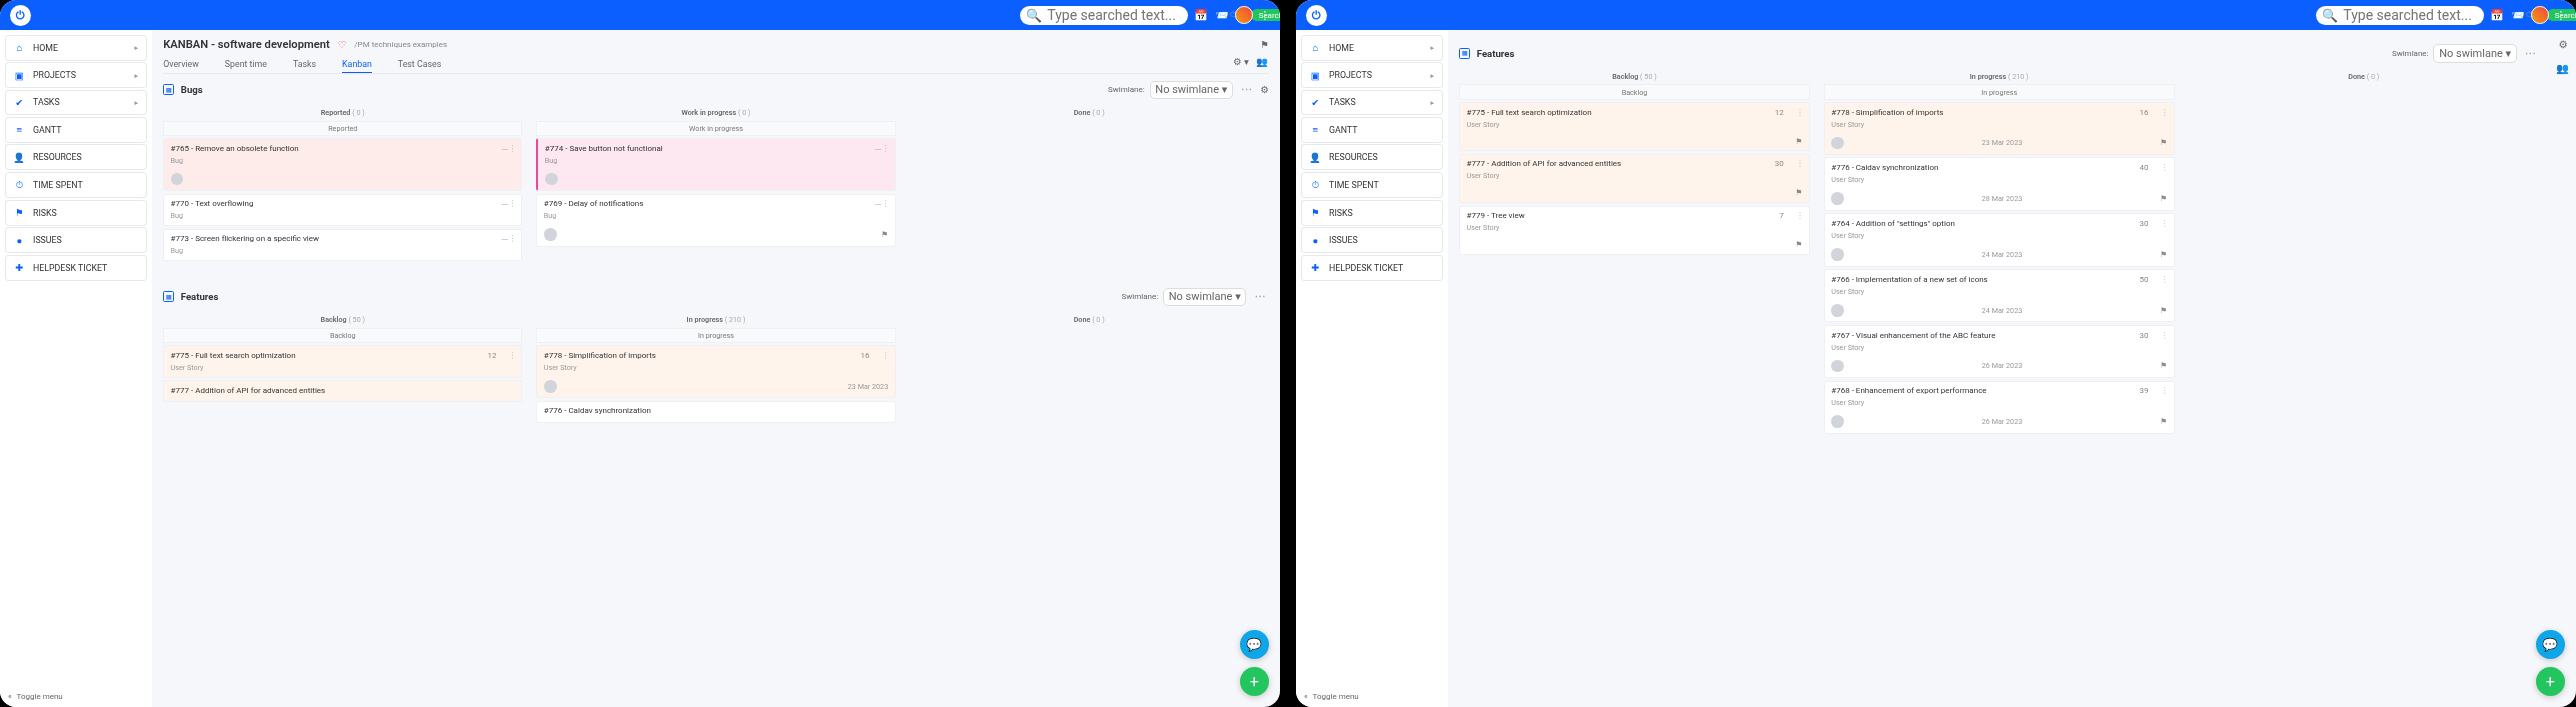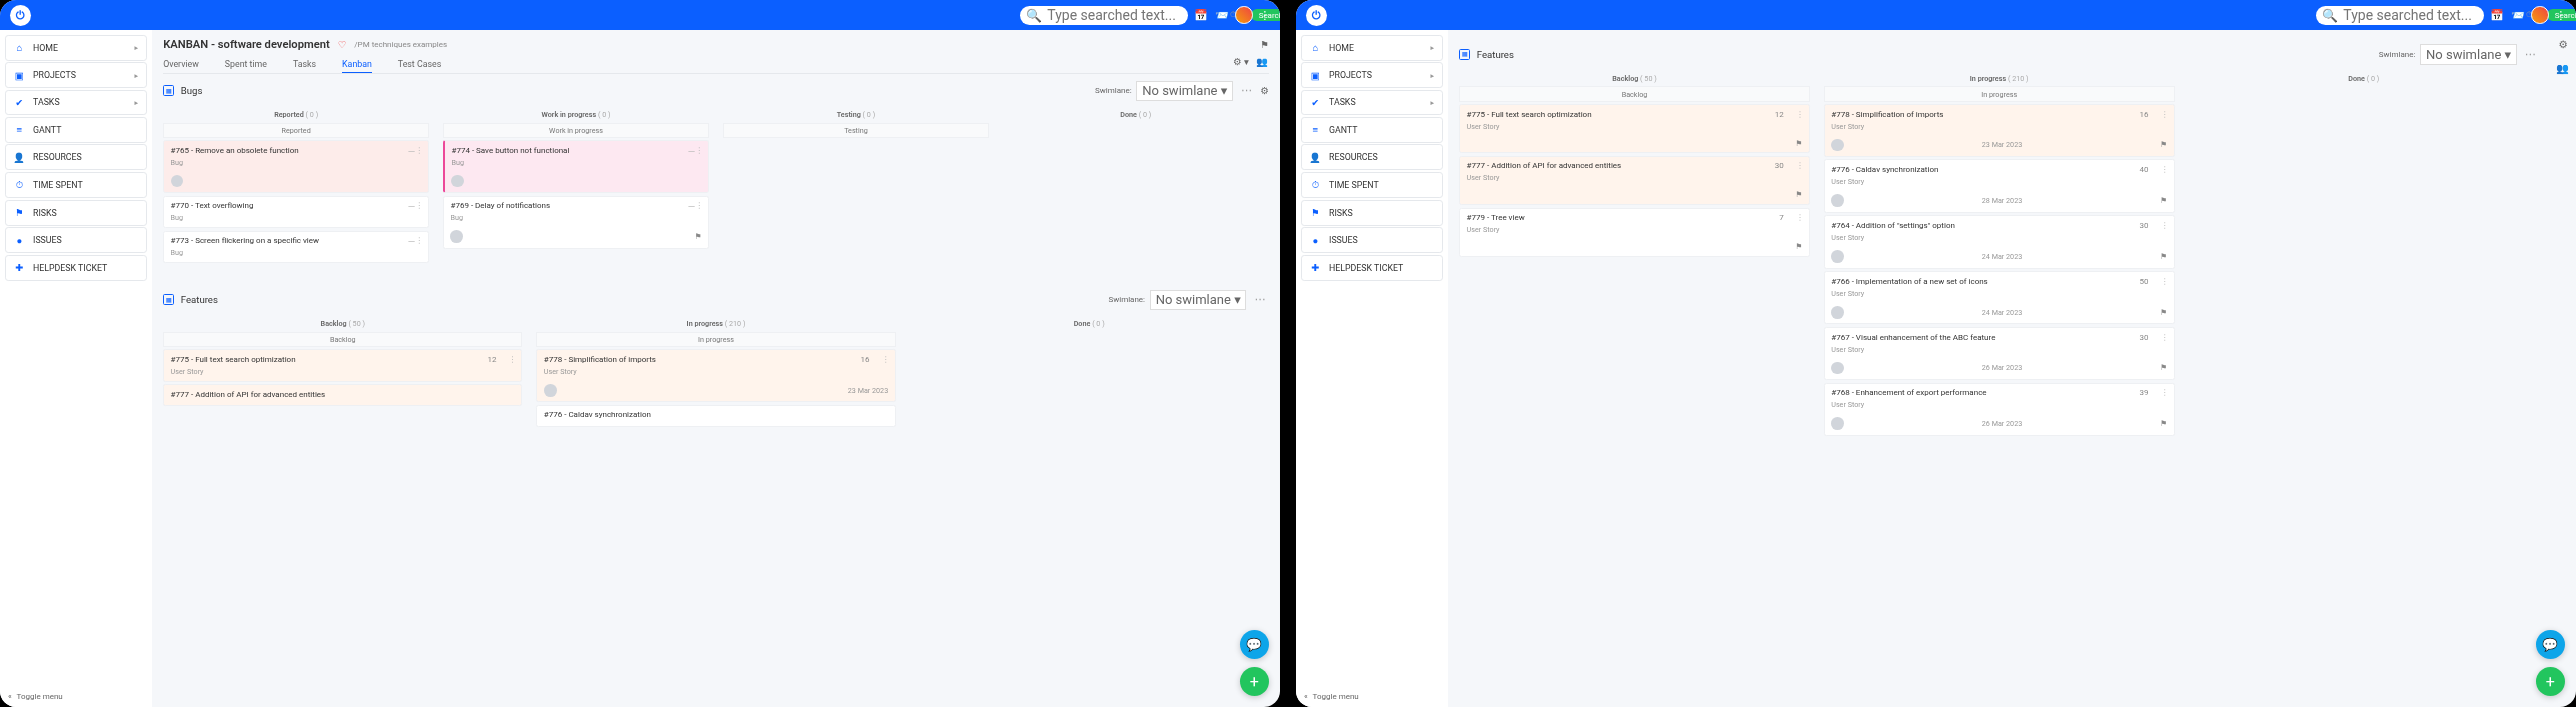--- a/index.html
+++ b/index.html
@@ -22,23 +22,23 @@
 .page-header{display:flex;align-items:center;gap:8px;margin-bottom:4.8px}
 .page-title{font-size:11.2px;font-weight:600;color:#333}
 .heart{color:#ef4444;font-size:9.6px}
 .breadcrumb{font-size:8px;color:#888}
 .tabs{display:flex;gap:26px;border-bottom:0.8px solid #e5e8ec;margin-bottom:0;font-size:8.8px}
 .tab{padding:3.2px 0;color:#666;cursor:pointer}
 .tab.active{color:#0b5fff;border-bottom:1.6px solid #0b5fff}
 .head-icons{margin-left:auto;display:flex;gap:8px;color:#666;font-size:9.6px}
 .section-head{display:flex;align-items:center;gap:6.4px;margin:6.4px 0}
 .sec-icon{width:11.2px;height:11.2px;border:0.8px solid #0b5fff;border-radius:1.6px;display:inline-flex;align-items:center;justify-content:center;font-size:6.4px;color:#0b5fff}
-.sec-title{font-size:9.6px;font-weight:400;color:#333}
+.sec-title{font-size:9.6px;font-weight:700;color:#333}
 .swimlane-ctrl{margin-left:auto;display:flex;align-items:center;gap:4.8px;font-size:8px;color:#666}
-.swim-select{border:0.8px solid #ddd;border-radius:0;padding:1.6px 4.8px;font-size:13px;background:#fff}
+.swim-select{border:0.8px solid #ddd;border-radius:5px;padding:1.6px 4.8px;font-size:11px;background:#fff}
 .dots{color:#999;font-size:11.2px;cursor:pointer;padding:0 3.2px}
 .gear{color:#666;font-size:9.6px;cursor:pointer}
 .board{display:flex;gap:14px}
 .col{flex:1;min-width:0}
 .col-head{text-align:center;font-size:7.2px;color:#666;padding:3.2px;font-weight:600}
 .col-head .cnt{color:#aaa;font-weight:400}
 .subhead{text-align:center;font-size:7.2px;color:#777;padding:2.4px;background:#f9fafb;border:0.8px solid #eef0f3;margin-bottom:1.6px}
 .card{background:#fff;border:0.8px solid #eef0f3;border-radius:2.4px;padding:4.8px 6.4px;margin-bottom:2.4px;position:relative;font-size:8px}
 .card.red{background:#fdecea}
 .card.pink{background:#fde8f1;border-left:2.4px solid #ec4899}
@@ -193,24 +193,20 @@
               <div class="card-type">Bug</div>
               <span class="card-priority">—</span>
               <span class="card-menu">⋮</span>
               <div class="card-footer">
                 <span class="mini-avatar"></span>
                 <span class="flag-icon">⚑</span>
               </div>
             </div>
         </div>
         <div class="col">
-          <div class="col-head"><span>Testing</span> <span class="cnt">( 0 )</span></div>
-          <div class="subhead">Testing</div>
-        </div>
-        <div class="col">
           <div class="col-head"><span>Done</span> <span class="cnt">( 0 )</span></div>
         </div>
       </div>
 
       <div class="section-head" style="margin-top:24px">
         <span class="sec-icon">▦</span>
         <span class="sec-title">Features</span>
         <div class="swimlane-ctrl">
           <span>Swimlane:</span>
           <span class="swim-select"><span>No swimlane</span> ▾</span>

